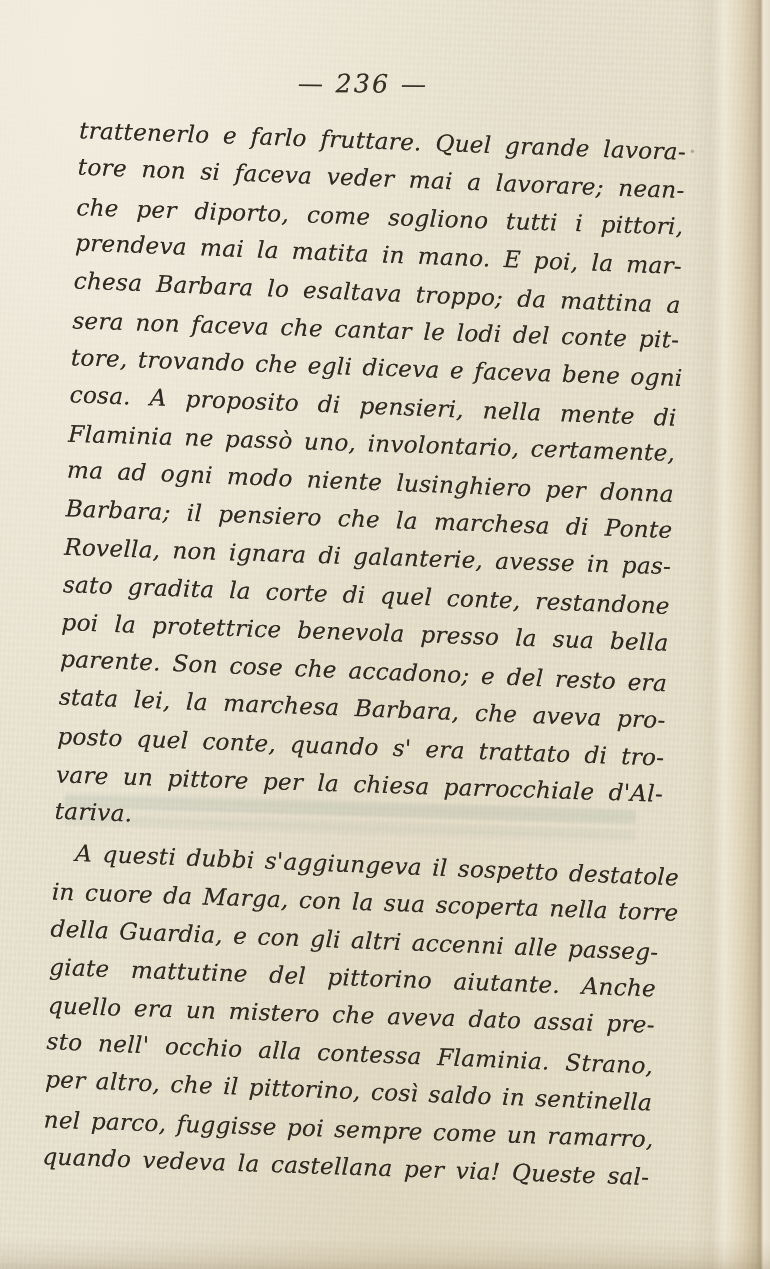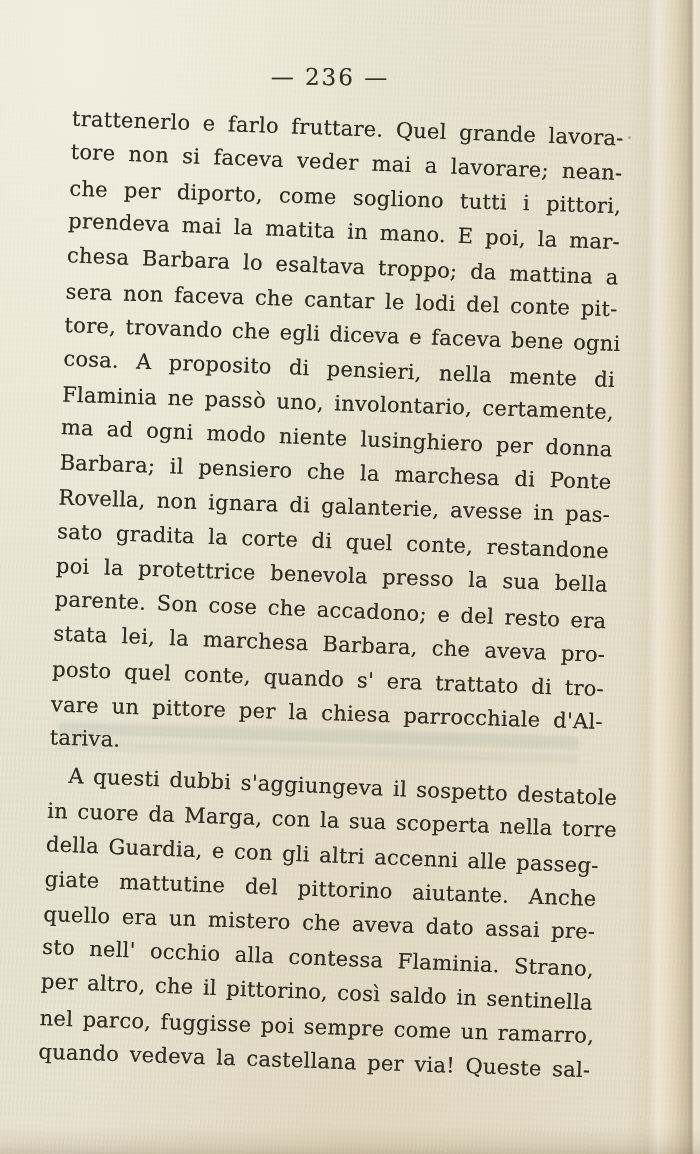--- a/index.html
+++ b/index.html
@@ -14,20 +14,21 @@
     position: relative;
     width: 700px;
     height: 1154px;
     background:
       radial-gradient(ellipse at 12% 4%, rgba(243,238,225,0.9) 0%, rgba(243,238,225,0) 45%),
       radial-gradient(ellipse at 50% 110%, rgba(205,190,155,0.25) 0%, rgba(205,190,155,0) 55%),
       repeating-linear-gradient(93deg, rgba(255,255,255,0.035) 0 2px, rgba(95,85,60,0.022) 2px 4px),
       repeating-linear-gradient(2deg, rgba(255,255,255,0.02) 0 3px, rgba(110,100,75,0.018) 3px 6px),
       linear-gradient(105deg, #eae4d3 0%, #e8e1ce 45%, #e5ddc7 100%);
     overflow: hidden;
+    font-style: italic;
   }
   
   .edge-right {
     position: absolute;
     top: 0; right: 0;
     width: 74px; height: 100%;
     background: linear-gradient(90deg,
       rgba(130,105,60,0) 0%,
       rgba(130,105,60,0.07) 28%,
       rgba(247,242,228,0.45) 44%,

